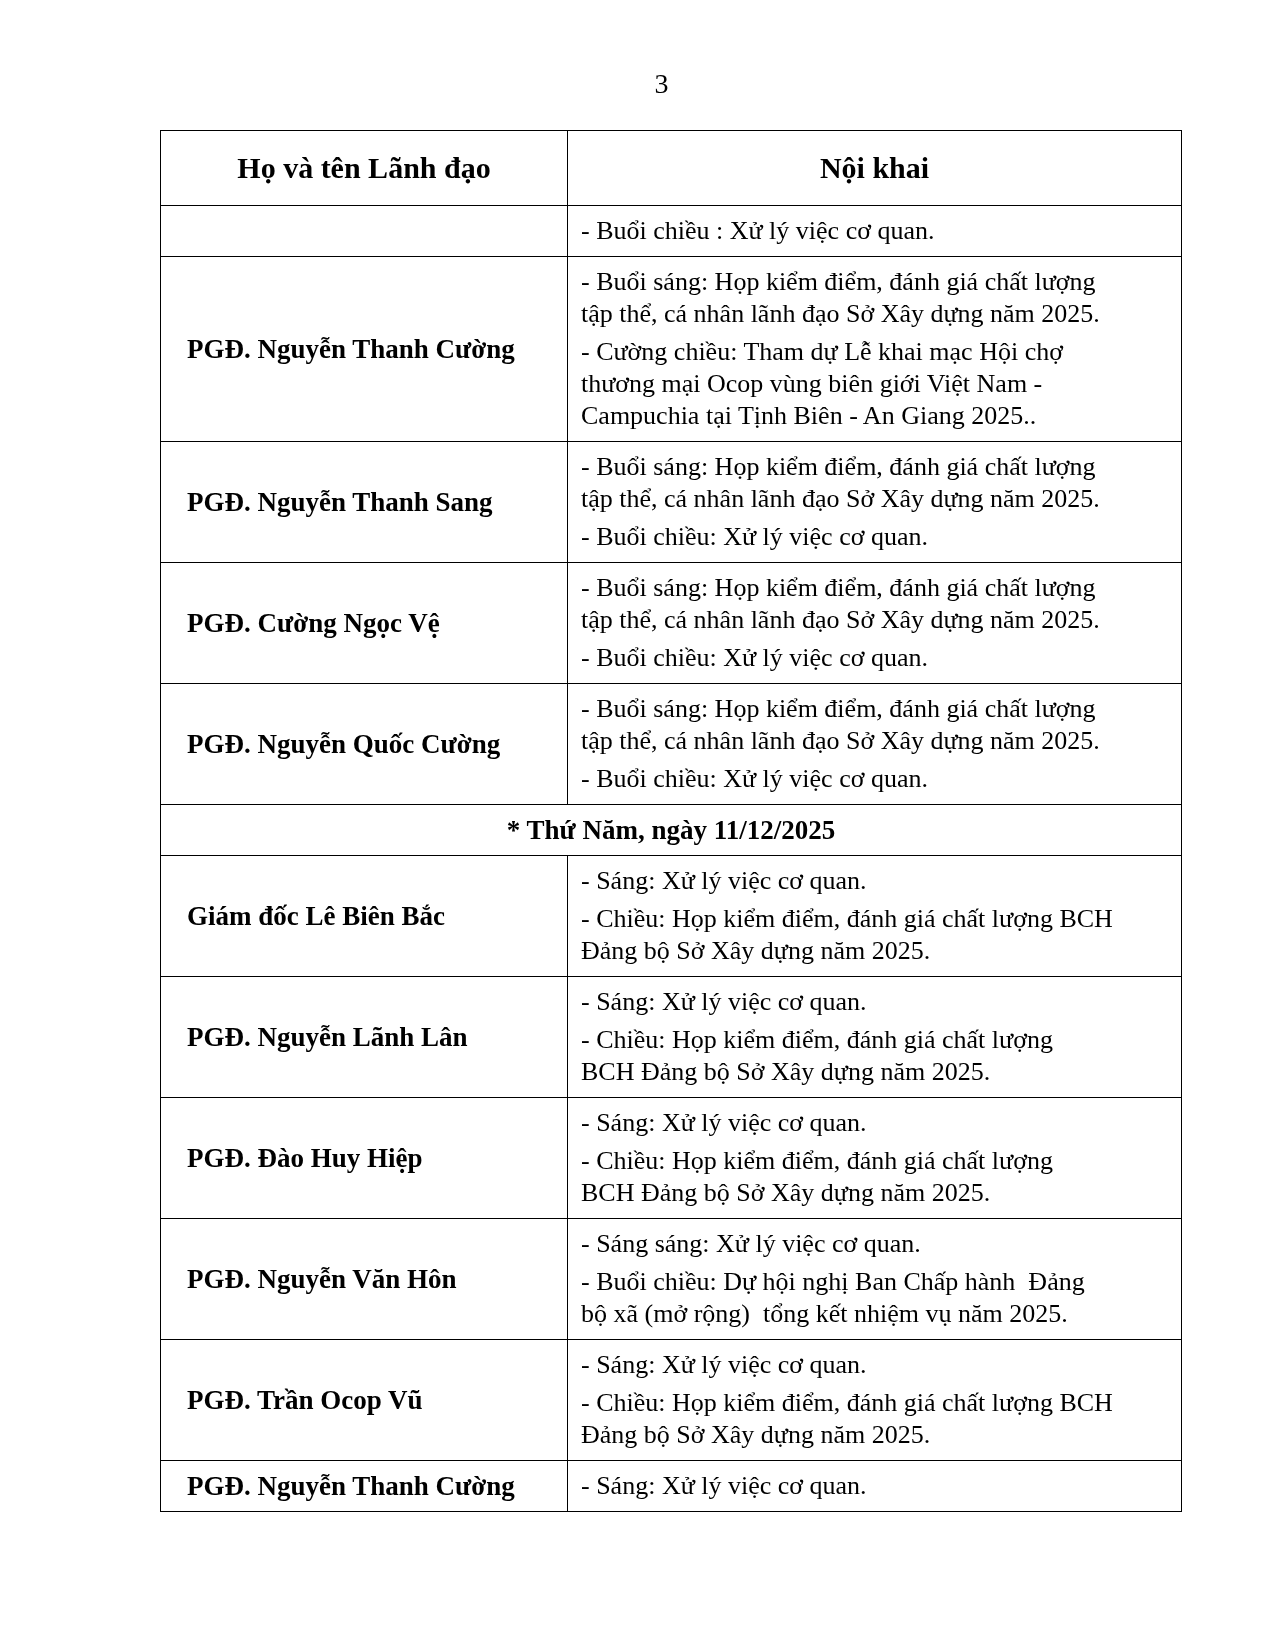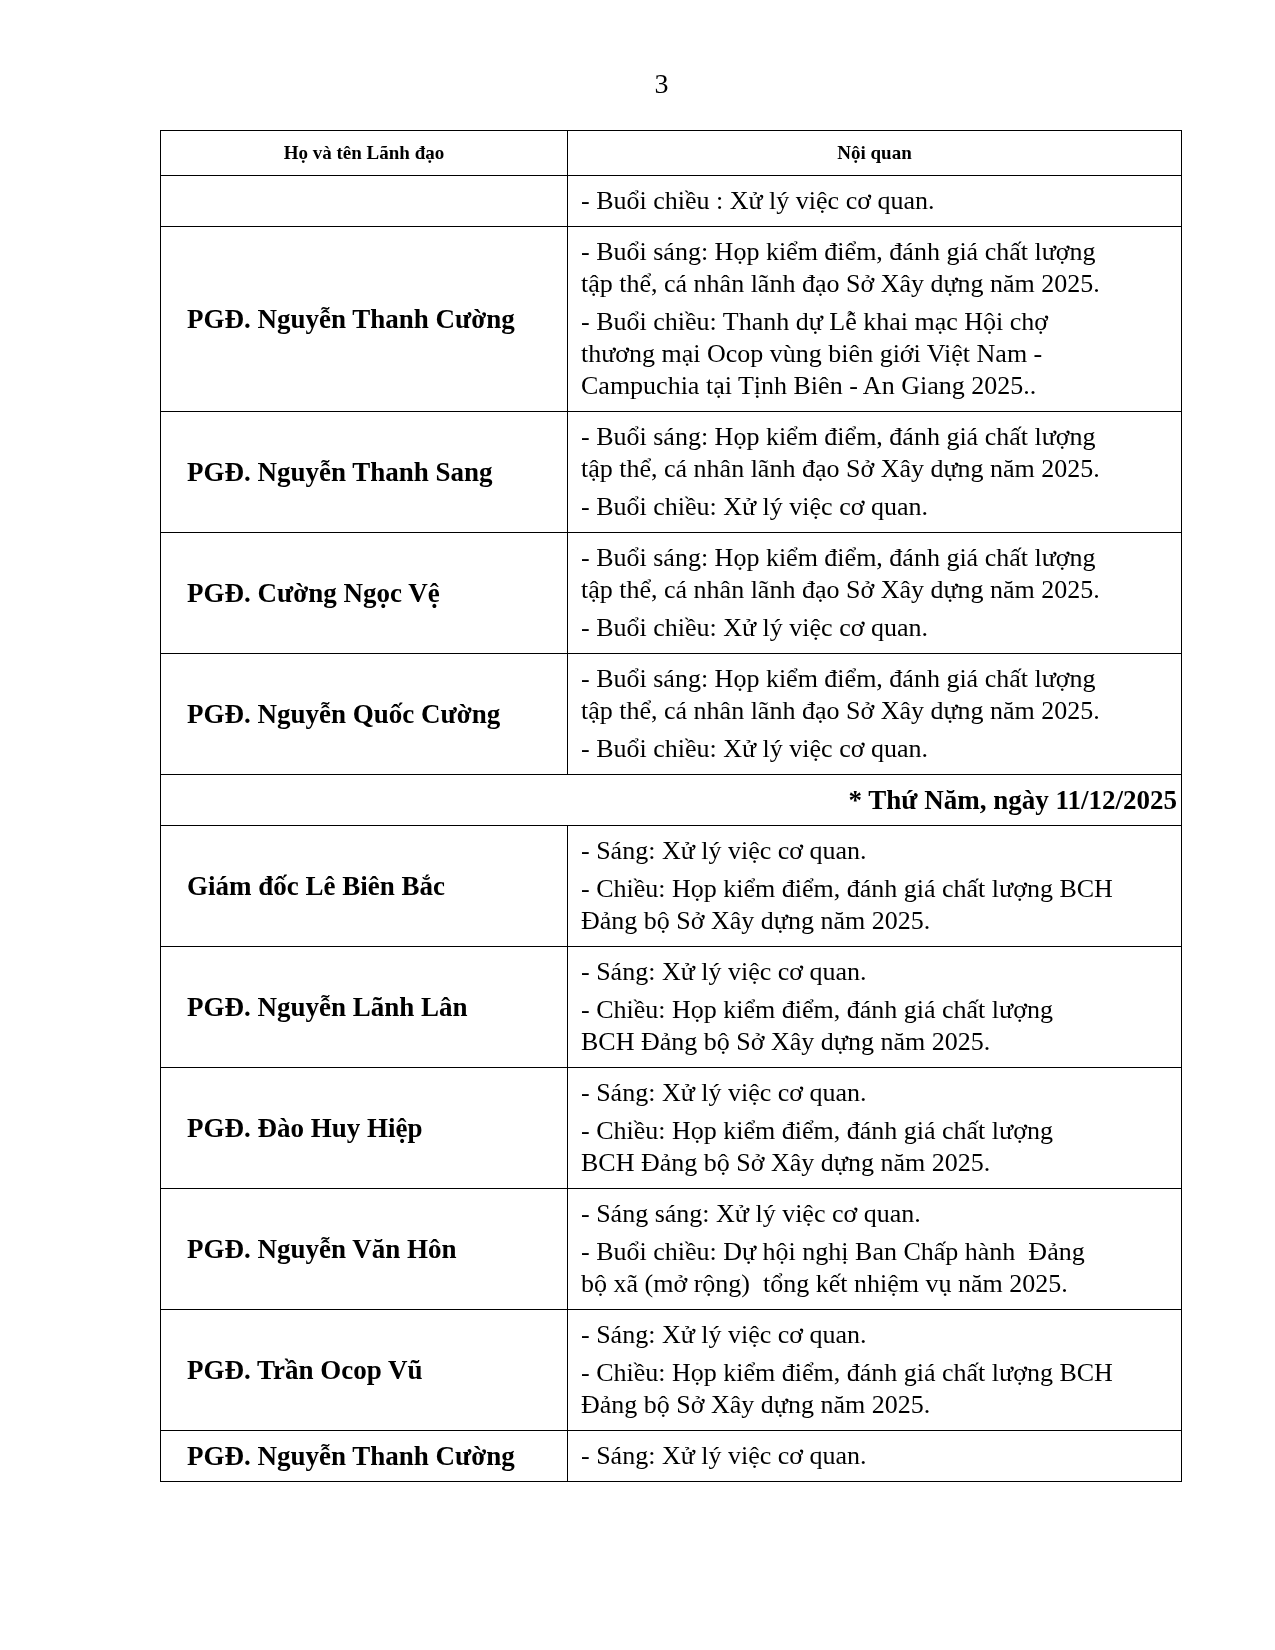--- a/index.html
+++ b/index.html
@@ -37,81 +37,81 @@
   }
   table.schedule th,
   table.schedule td {
     border: 1.5px solid #000000;
     vertical-align: middle;
   }
   th.col-name { width: 398px; }
   th.col-content { width: 605px; }
   table.schedule th {
     font-weight: bold;
-    font-size: 19px;
+    font-size: 30px;
     line-height: 32px;
     text-align: center;
-    padding: 6px 4px;
+    padding: 21px 4px;
   }
   td.name-cell {
     font-weight: bold;
     font-size: 27px;
     line-height: 32px;
     text-align: left;
     padding: 9px 8px 9px 26px;
     border-radius: 32px;
   }
   td.content-cell {
     font-size: 26px;
     line-height: 32px;
     text-align: left;
     padding: 9px 8px 9px 13px;
   }
   td.day-cell {
     font-weight: bold;
     font-size: 27px;
     line-height: 32px;
-    text-align: right;
+    text-align: center;
     padding: 9px 4px;
   }
   .para { margin: 0; }
   .para + .para { margin-top: 6px; }
   .line { white-space: pre-wrap; }
 </style>
 </head>
 <body>
 
 <div class="page">
   <div class="page-number">3</div>
 
   <table class="schedule">
     <thead>
       <tr>
         <th class="col-name">Họ và tên Lãnh đạo</th>
-        <th class="col-content">Nội quan</th>
+        <th class="col-content">Nội khai</th>
       </tr>
     </thead>
     <tbody id="rows">
         <tr>
           <td class="name-cell"></td>
           <td class="content-cell">
             <div class="para">
               <div class="line">- Buổi chiều : Xử lý việc cơ quan.</div>
             </div>
           </td>
         </tr>
         <tr>
           <td class="name-cell">PGĐ. Nguyễn Thanh Cường</td>
           <td class="content-cell">
             <div class="para">
               <div class="line">- Buổi sáng: Họp kiểm điểm, đánh giá chất lượng</div>
               <div class="line">tập thể, cá nhân lãnh đạo Sở Xây dựng năm 2025.</div>
             </div>
             <div class="para">
-              <div class="line">- Buổi chiều: Thanh dự Lễ khai mạc Hội chợ</div>
+              <div class="line">- Cường chiều: Tham dự Lễ khai mạc Hội chợ</div>
               <div class="line">thương mại Ocop vùng biên giới Việt Nam -</div>
               <div class="line">Campuchia tại Tịnh Biên - An Giang 2025..</div>
             </div>
           </td>
         </tr>
         <tr>
           <td class="name-cell">PGĐ. Nguyễn Thanh Sang</td>
           <td class="content-cell">
             <div class="para">
               <div class="line">- Buổi sáng: Họp kiểm điểm, đánh giá chất lượng</div>

